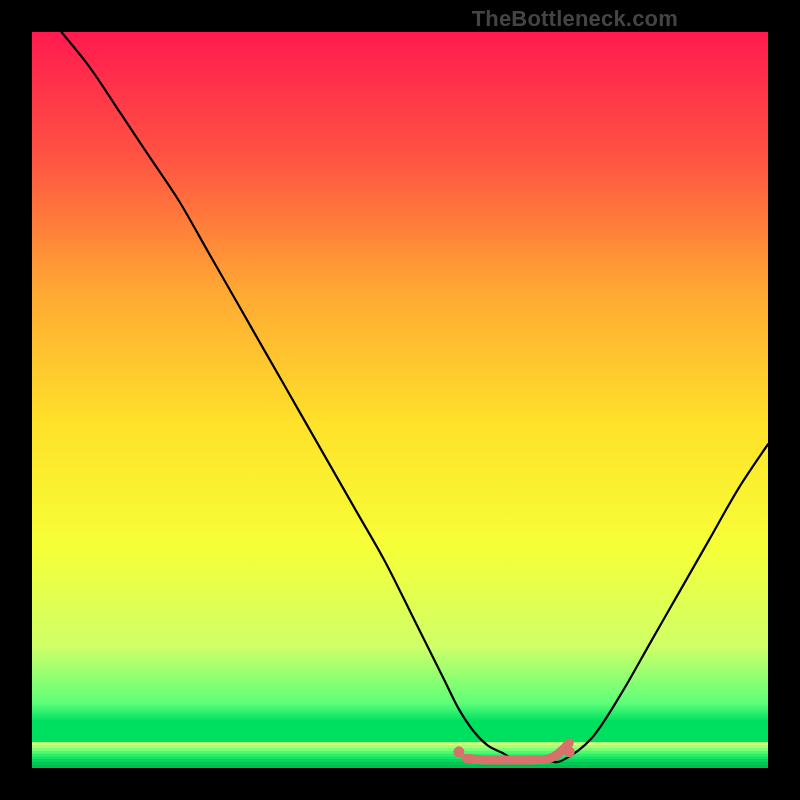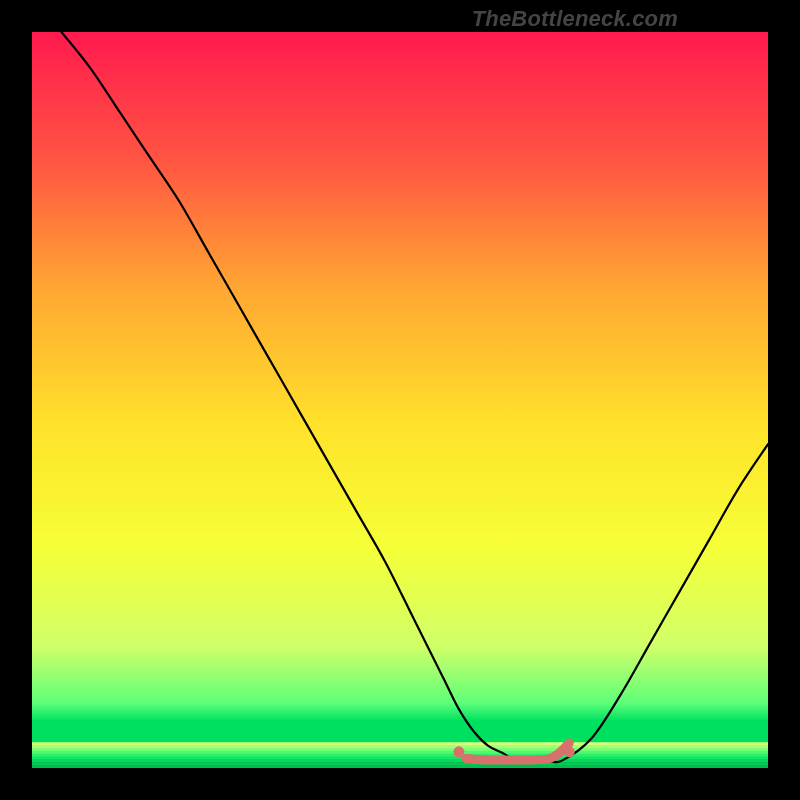--- a/index.html
+++ b/index.html
@@ -8,21 +8,20 @@
     width: 800px;
     height: 800px;
     background: #000;
     font-family: Arial, Helvetica, sans-serif;
     overflow: hidden;
   }
   .container {
     position: relative;
     width: 696px;
     height: 800px;
-    font-style: italic;
   }
   .watermark {
     position: absolute;
     top: 6px;
     right: 18px;
     font-size: 22px;
     font-weight: bold;
     color: #444;
     letter-spacing: 0.2px;
     z-index: 10;

